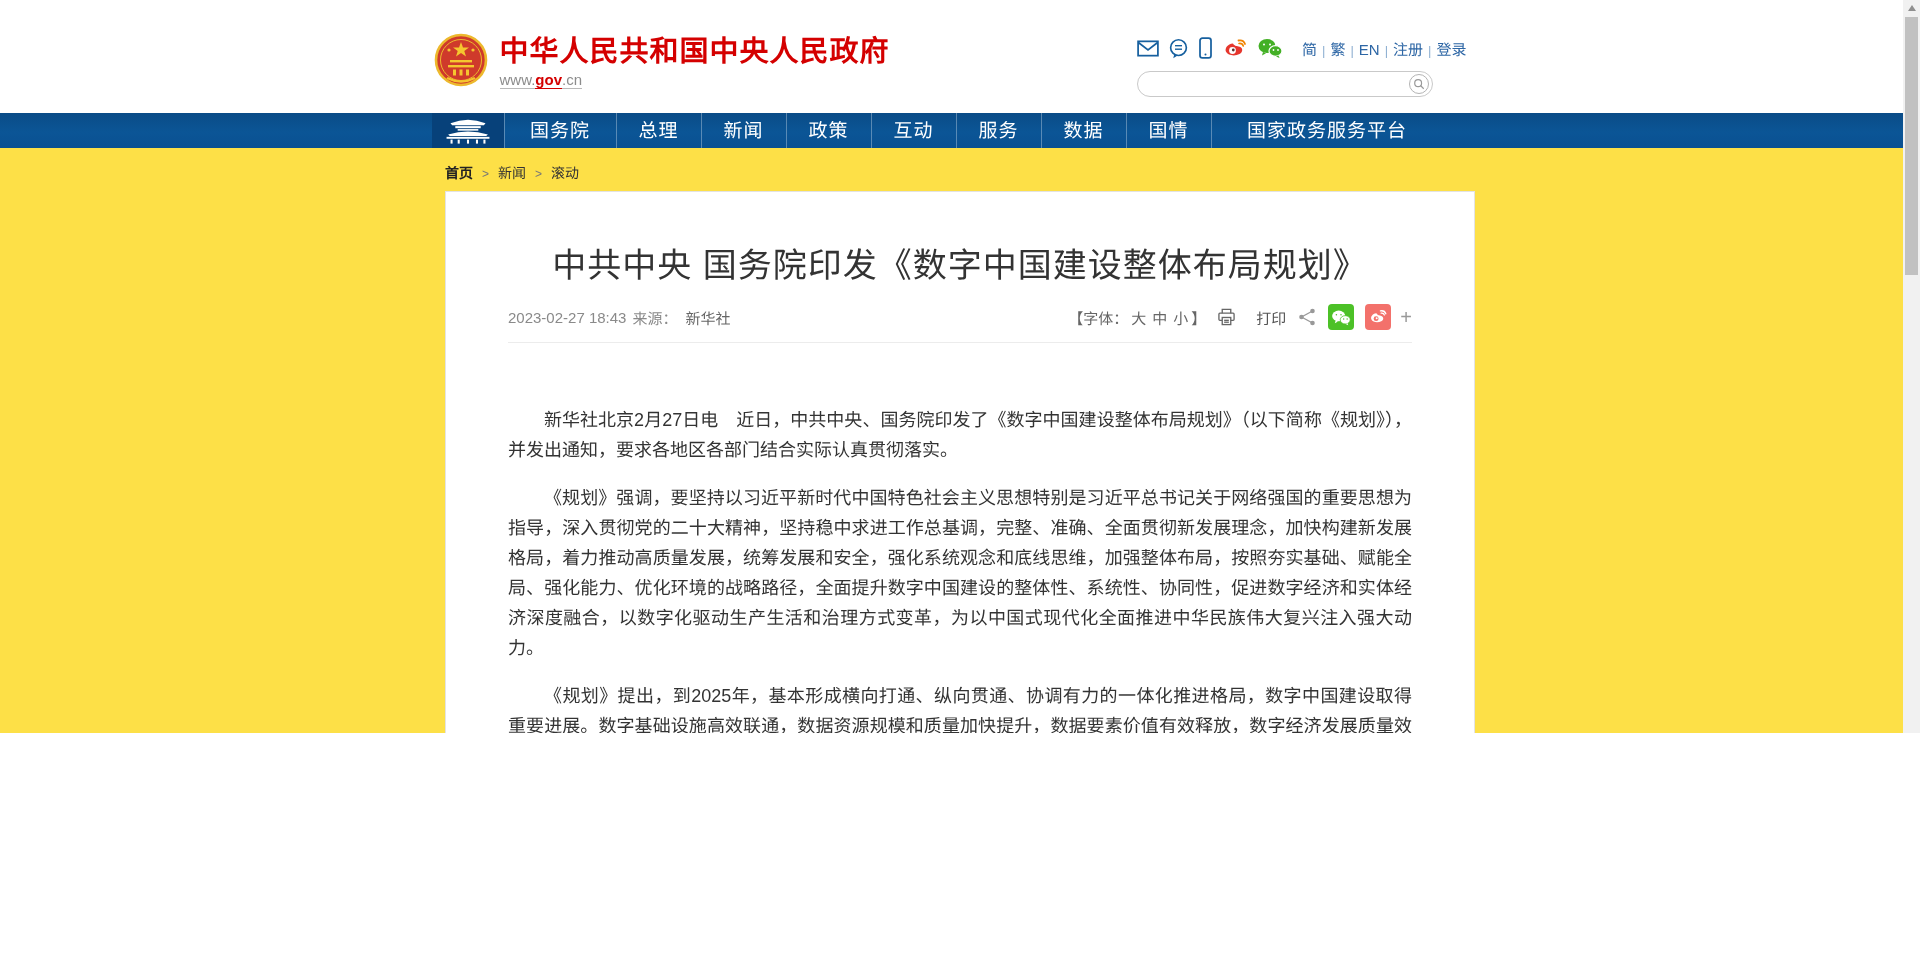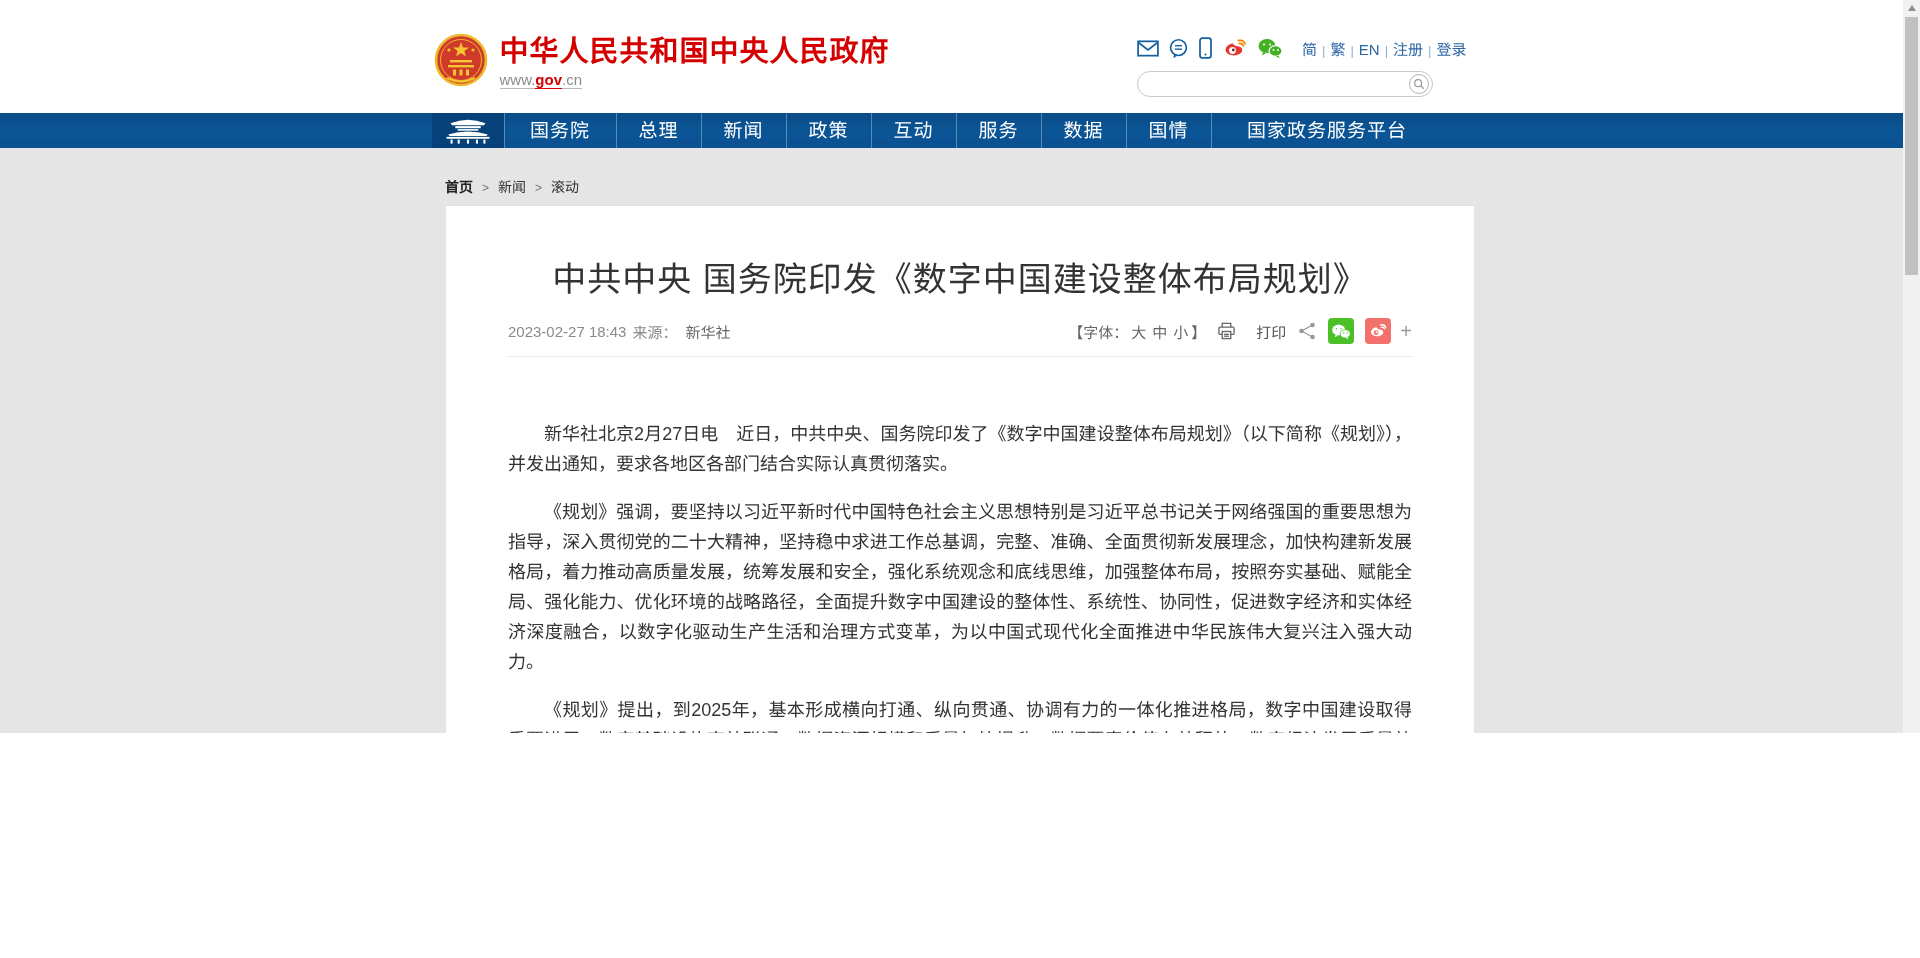--- a/index.html
+++ b/index.html
@@ -1,18 +1,18 @@
 <!DOCTYPE html>
 <html lang="zh-CN"><head>
 <meta charset="utf-8">
 <style>
   * { margin:0; padding:0; box-sizing:border-box; }
   html,body { width:1920px; height:958px; overflow:hidden; background:#fff;
     font-family:"Liberation Sans","DejaVu Sans",sans-serif; }
-  .page { position:relative; width:1920px; height:733px; background:#e5e5e5; overflow:hidden; }
+  .page { position:relative; width:1920px; height:733px; background:#fde047; overflow:hidden; }
 
   
   .scrollbar { position:absolute; top:0; right:0; width:17px; height:958px; background:#f1f1f1; z-index:60; }
   .scroll-arrow { width:17px; height:16px; display:flex; align-items:center; justify-content:center; }
   .scroll-arrow .tri-up { width:0; height:0; border-left:4px solid transparent; border-right:4px solid transparent; border-bottom:6px solid #8f8f8f; }
   .scroll-arrow .tri-down { width:0; height:0; border-left:4px solid transparent; border-right:4px solid transparent; border-top:6px solid #8f8f8f; }
   .scroll-arrow.bottom { position:absolute; bottom:0; }
   .scroll-thumb { position:absolute; top:17px; left:2px; width:13px; height:258px; background:#c1c1c1; }
 
   
@@ -38,21 +38,21 @@
   .search-btn { position:absolute; right:3px; top:2px; width:20px; height:20px; border-radius:50%; border:1px solid #b3b3b3; background:#fff; display:flex; align-items:center; justify-content:center; cursor:pointer; padding:0; }
 
   
   .main-nav { width:1903px; height:35px; background:linear-gradient(180deg,#0a4c87 0%,#0b5596 55%,#0a5091 100%); }
   .nav-inner { width:1040px; height:35px; margin:0 auto; display:flex; }
   .nav-home-tile { width:72px; height:35px; background:#07417a; display:flex; align-items:center; justify-content:center; cursor:pointer; }
   .nav-item { height:35px; line-height:35px; text-align:center; color:#fff; font-size:19px; font-weight:normal; text-decoration:none; cursor:pointer; border-left:1px solid rgba(255,255,255,.32); letter-spacing:1px; }
   .w-gwy { width:112px; } .w-std { width:85px; } .w-plat { width:232px; }
 
   
-  .breadcrumb { width:1030px; margin:28px auto 0; font-size:14px; color:#555; height:18px; }
+  .breadcrumb { width:1030px; margin:14px auto 0; font-size:14px; color:#555; height:18px; }
   .breadcrumb a { color:#333; text-decoration:none; cursor:pointer; }
   .breadcrumb .bc-home { font-weight:bold; color:#222; }
   .breadcrumb .bc-sep { color:#777; margin:0 9px; font-size:12px; }
 
   
   .article-card { width:1030px; margin:11px auto 0; border:1px solid #e3e3e3; background:#fff; padding:0 62px; height:1400px; }
   .article-title { margin-top:50px; text-align:center; font-size:34px; font-weight:400; color:#333; letter-spacing:1px; line-height:46px; }
 
   .meta-row { display:flex; justify-content:space-between; align-items:center; margin-top:16px; font-size:15px; color:#8a8a8a; }
   .meta-left { display:flex; align-items:center; gap:6px; }

